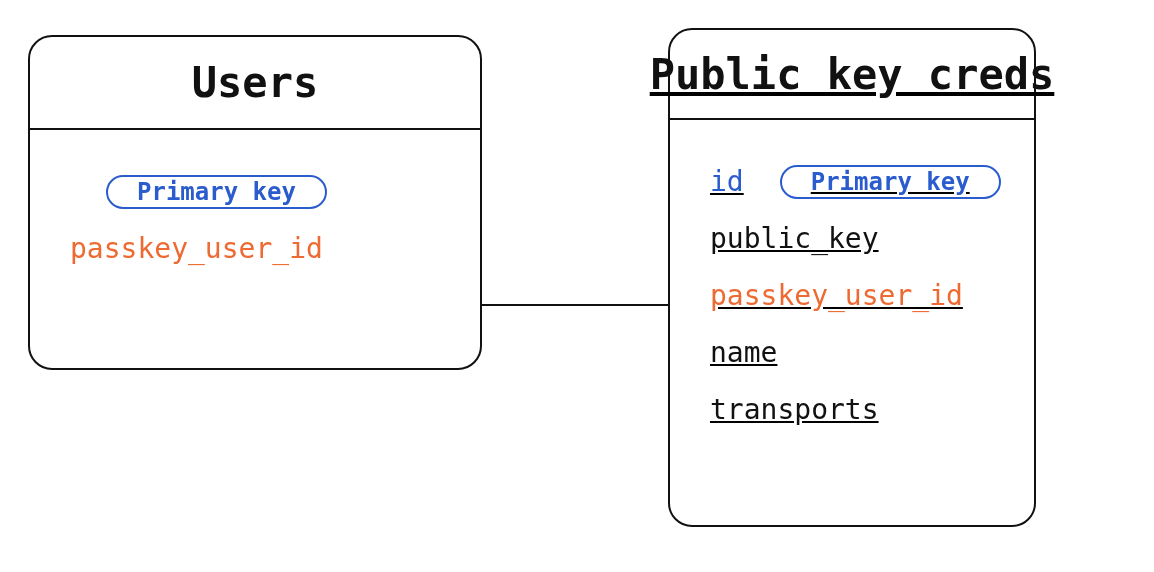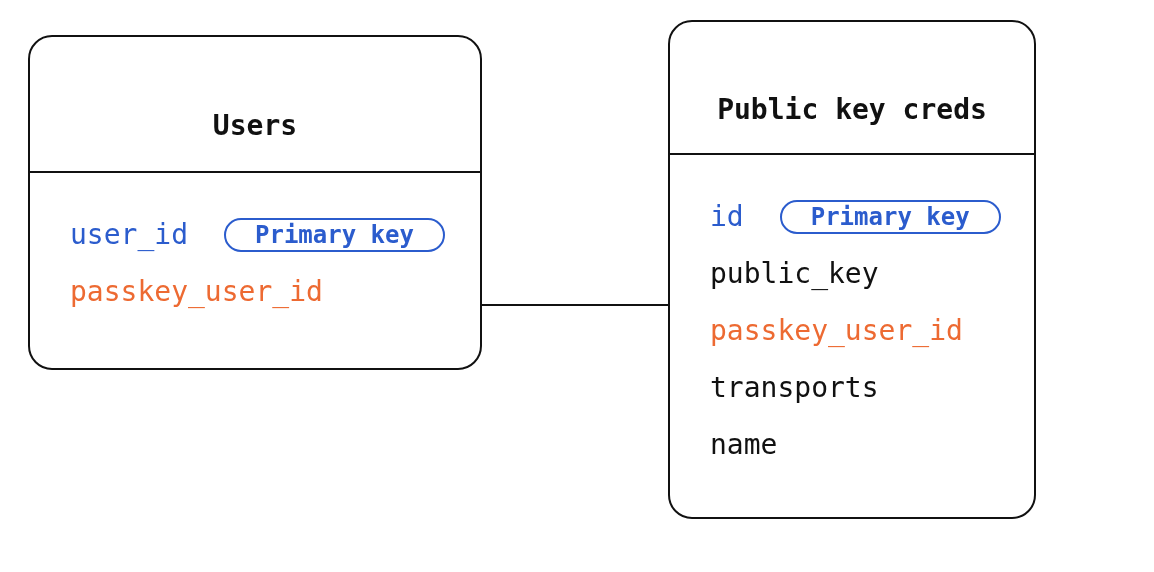--- a/index.html
+++ b/index.html
@@ -21,31 +21,30 @@
     overflow: hidden;
   }
   .table-box {
     position: absolute;
     box-sizing: border-box;
     background: var(--bg);
     border: 2px solid var(--ink);
     border-radius: 24px;
   }
   .table-users { left: 28px; top: 35px; width: 454px; height: 335px; }
-  .table-creds { left: 668px; top: 20px; width: 368px; height: 499px; }
+  .table-creds { left: 668px; top: 28px; width: 368px; height: 499px; text-decoration: underline; }
   .table-title {
     display: flex;
     align-items: center;
     justify-content: center;
     border-bottom: 2px solid var(--ink);
     font-weight: bold;
-    font-size: 28px;
+    font-size: 42px;
     color: var(--ink);
     white-space: nowrap;
-    margin-top: 43px;
   }
   .table-users .table-title { height: 91px; }
   .table-creds .table-title { height: 88px; }
   .fields { padding: 33px 0 0 40px; }
   .field-row {
     height: 57px;
     display: flex;
     align-items: center;
     font-size: 28px;
     color: var(--ink);
@@ -81,21 +80,20 @@
 <body>
 
 <div class="canvas">
 
   <div class="connector"></div>
 
   <section class="table-box table-users">
     <header class="table-title">Users</header>
     <div class="fields">
         <div class="field-row">
-          <span class="field-label color-blue">user_id</span>
           <span class="pk-badge">Primary key</span>
         </div>
         <div class="field-row">
           <span class="field-label color-orange">passkey_user_id</span>
         </div>
       </div>
   </section>
 
   <section class="table-box table-creds">
     <header class="table-title">Public key creds</header>
@@ -104,21 +102,21 @@
           <span class="field-label color-blue">id</span>
           <span class="pk-badge">Primary key</span>
         </div>
         <div class="field-row">
           <span class="field-label color-ink">public_key</span>
         </div>
         <div class="field-row">
           <span class="field-label color-orange">passkey_user_id</span>
         </div>
         <div class="field-row">
-          <span class="field-label color-ink">transports</span>
+          <span class="field-label color-ink">name</span>
         </div>
         <div class="field-row">
-          <span class="field-label color-ink">name</span>
+          <span class="field-label color-ink">transports</span>
         </div>
       </div>
   </section>
 
 </div>
 
 </body></html>

